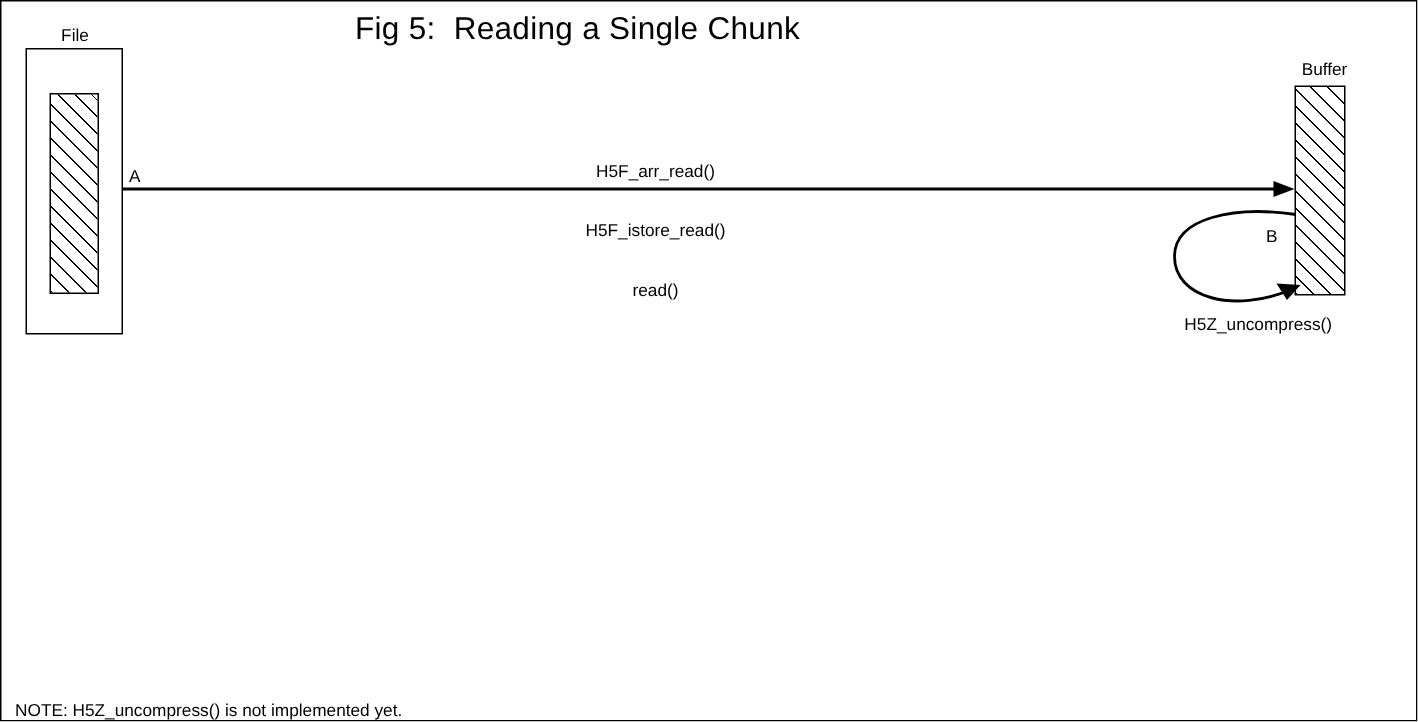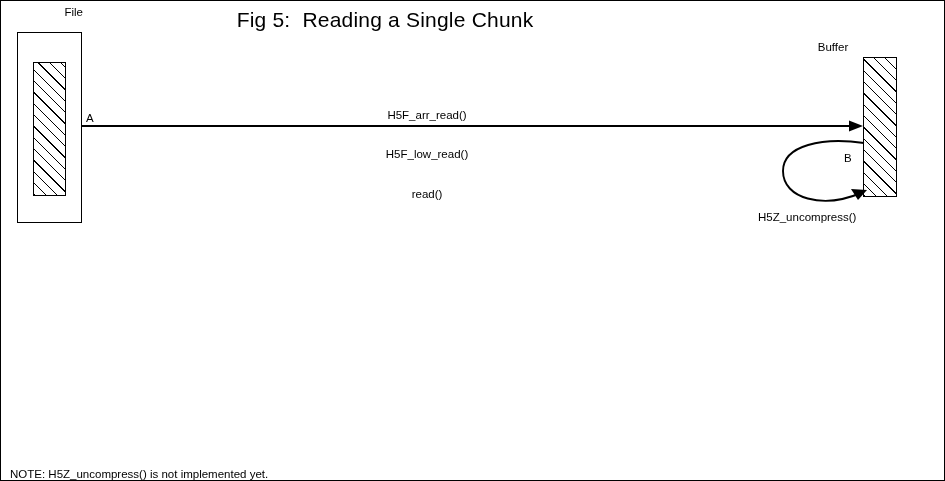--- a/index.html
+++ b/index.html
@@ -38,23 +38,23 @@
     white-space: pre;
     line-height: 13px;
   }
   .lbl-center {
     text-align: center;
   }
 
   
   #file-label {
     left: 16px;
-    top: 5px;
+    top: 17px;
     width: 66px;
-    text-align: right;
+    text-align: center;
   }
   #file-box {
     position: absolute;
     left: 16px;
     top: 31px;
     width: 65px;
     height: 191px;
     border: 1.4px solid #000000;
     box-sizing: border-box;
     background: #ffffff;
@@ -69,21 +69,21 @@
     box-sizing: border-box;
     background-color: #ffffff;
     background-image: repeating-linear-gradient(
         45deg,
         #000000 0px, #000000 0.9px,
         rgba(0,0,0,0) 0.9px, rgba(0,0,0,0) 8px);
   }
 
   
   #buffer-label {
-    left: 801px;
+    left: 851px;
     top: 40px;
     width: 62px;
     text-align: center;
   }
   #buffer-box {
     position: absolute;
     left: 862px;
     top: 56px;
     width: 34px;
     height: 140px;
@@ -114,27 +114,27 @@
   }
   #arrow-b-svg {
     position: absolute;
     left: 778px;
     top: 128px;
   }
   #uncompress-caption {
     left: 757px;
     top: 210px;
     width: 130px;
-    text-align: left;
+    text-align: right;
   }
 
   
   #call-stack {
     position: absolute;
-    left: 326px;
+    left: 336px;
     top: 81px;
     width: 200px;
     text-align: center;
     font-size: 11.5px;
     line-height: 13.3px;
     white-space: pre;
   }
   #call-stack div {
     height: 13.3px;
   }
@@ -162,21 +162,21 @@
 
   <div id="arrow-a-label" class="lbl">A</div>
 
   <svg id="arrow-a-svg" width="810" height="28" viewBox="0 0 810 28">
     <line x1="11" y1="13" x2="783" y2="13" stroke="#000000" stroke-width="1.9"></line>
     <polygon points="792,13 778,7.6 778,18.4" fill="#000000"></polygon>
   </svg>
 
   <div id="call-stack">
     <div>H5F_arr_read()</div>
-    <div>H5F_low_read()</div>
+    <div>H5F_istore_read()</div>
     <div>read()</div>
   </div>
 
   <svg id="arrow-b-svg" width="100" height="84" viewBox="0 0 100 84">
     <path d="M 85,14 C 44,8 4,16 4,42 C 4,70 44,80 82,64" fill="none" stroke="#000000" stroke-width="1.9"></path>
     <polygon points="88,61 72,60 79,71" fill="#000000"></polygon>
   </svg>
 
   <div id="arrow-b-label" class="lbl">B</div>
 

